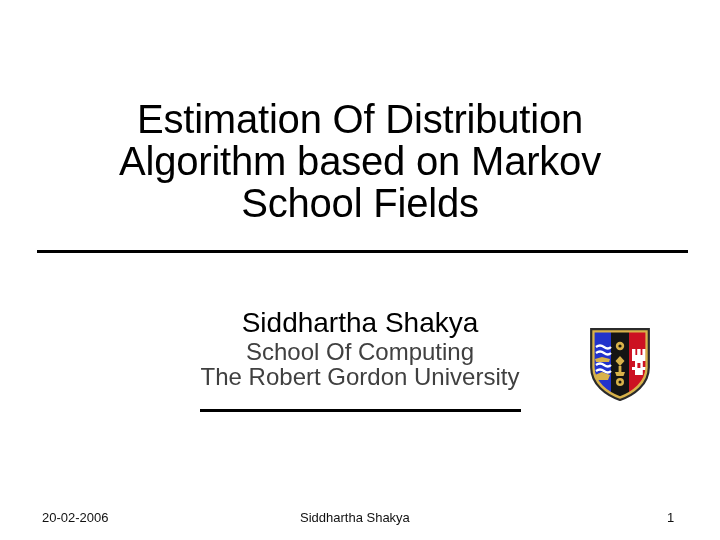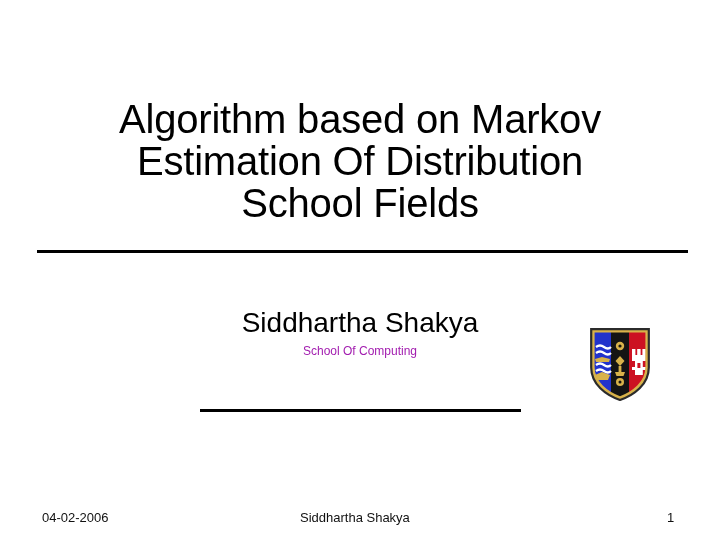--- a/index.html
+++ b/index.html
@@ -56,23 +56,23 @@
     width: 400px;
     text-align: center;
   }
   #author-name {
     font-size: 28px;
     line-height: 33px;
     color: #000000;
     white-space: nowrap;
   }
   .author-sub {
-    font-size: 12px;
+    font-size: 24px;
     line-height: 25px;
-    color: #a21caf;
+    color: #404040;
     white-space: nowrap;
   }
 
   
   #author-rule {
     position: absolute;
     left: 200px;
     top: 409px;
     width: 321px;
     height: 3px;
@@ -111,30 +111,31 @@
   #footer-date  { left: 42px;  top: 2px; }
   #footer-center{ left: 300px; top: 2px; }
   #footer-page  { left: 667px; top: 2px; }
 </style>
 </head>
 <body>
 
 <div id="slide">
 
   <div id="title-block">
+    <div class="title-line">Estimation Of Distribution</div>
     <div class="title-line">Algorithm based on Markov</div>
-    <div class="title-line">Estimation Of Distribution</div>
     <div class="title-line">School Fields</div>
   </div>
 
   <div id="title-rule"></div>
 
   <div id="author-block">
     <div id="author-name">Siddhartha Shakya</div>
     <div class="author-sub">School Of Computing</div>
+    <div class="author-sub">The Robert Gordon University</div>
   </div>
 
   <div id="author-rule"></div>
 
   <div id="crest">
     <svg viewBox="0 0 62 74" xmlns="http://www.w3.org/2000/svg">
       <defs>
         <clipPath id="shieldClip">
           <path d="M4 4 H58 V40 C58 56 44 66 31 71 C18 66 4 56 4 40 Z"></path>
         </clipPath>
@@ -171,18 +172,18 @@
         <rect x="48.4" y="36" width="3" height="5" fill="#cc1122"></rect>
       </g>
 
       <path d="M4 4 H58 V40 C58 56 44 66 31 71 C18 66 4 56 4 40 Z" fill="none" stroke="#d8b24a" stroke-width="3.2"></path>
 
       <path d="M2.2 2.2 H59.8 V40.4 C59.8 57.5 45 68 31 73 C17 68 2.2 57.5 2.2 40.4 Z" fill="none" stroke="#2b2b2b" stroke-width="2.2"></path>
     </svg>
   </div>
 
   <div id="footer">
-    <div class="footer-text" id="footer-date">04-02-2006</div>
+    <div class="footer-text" id="footer-date">20-02-2006</div>
     <div class="footer-text" id="footer-center">Siddhartha Shakya</div>
     <div class="footer-text" id="footer-page">1</div>
   </div>
 
 </div>
 
 </body></html>

